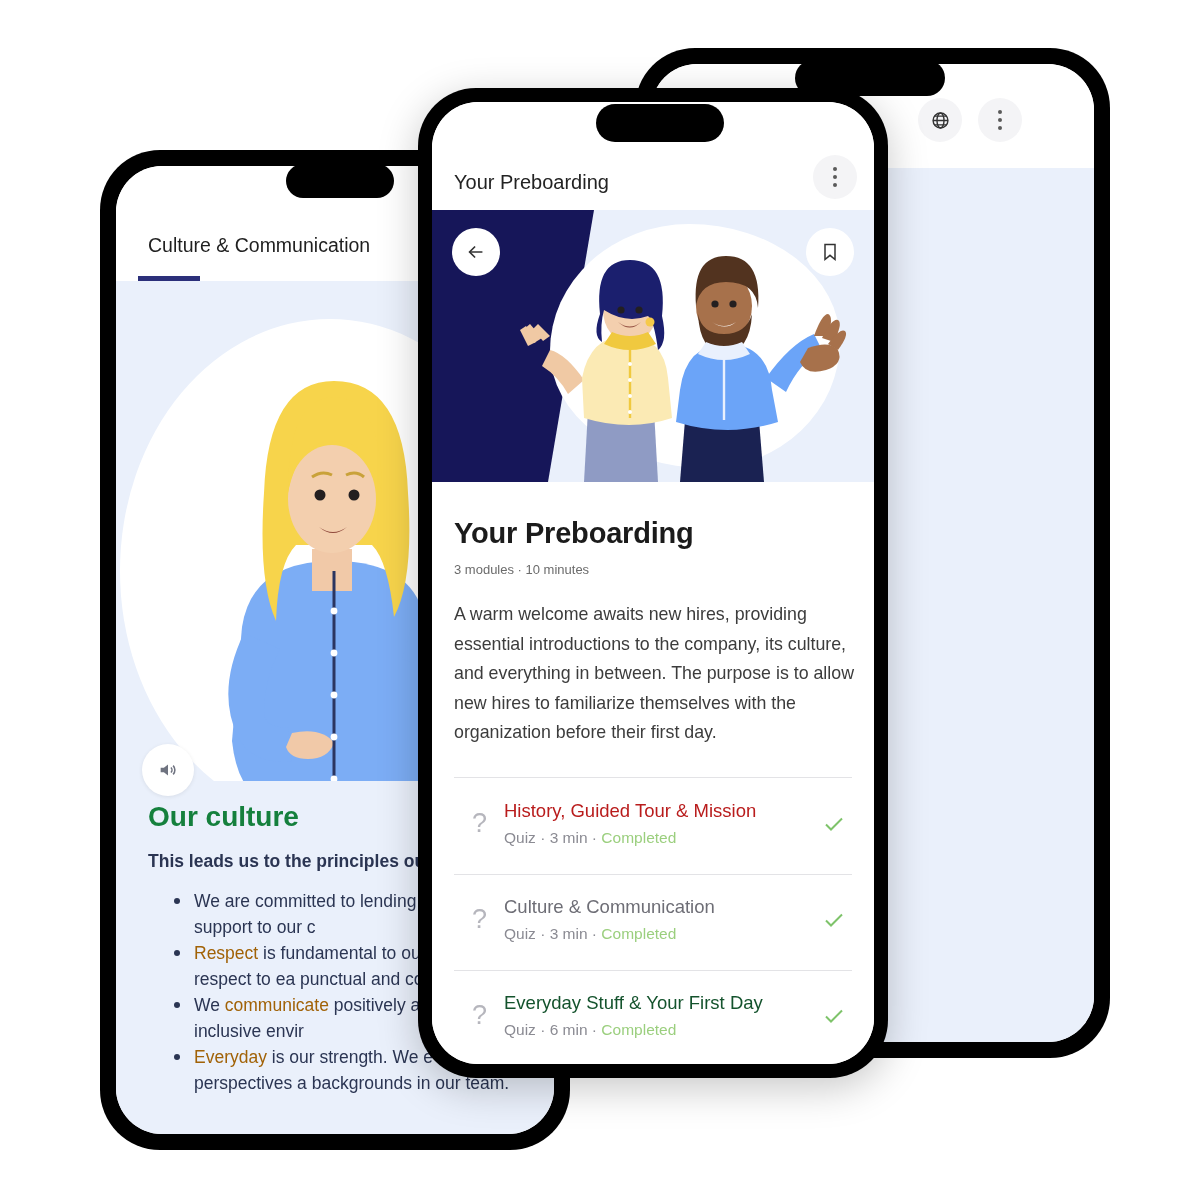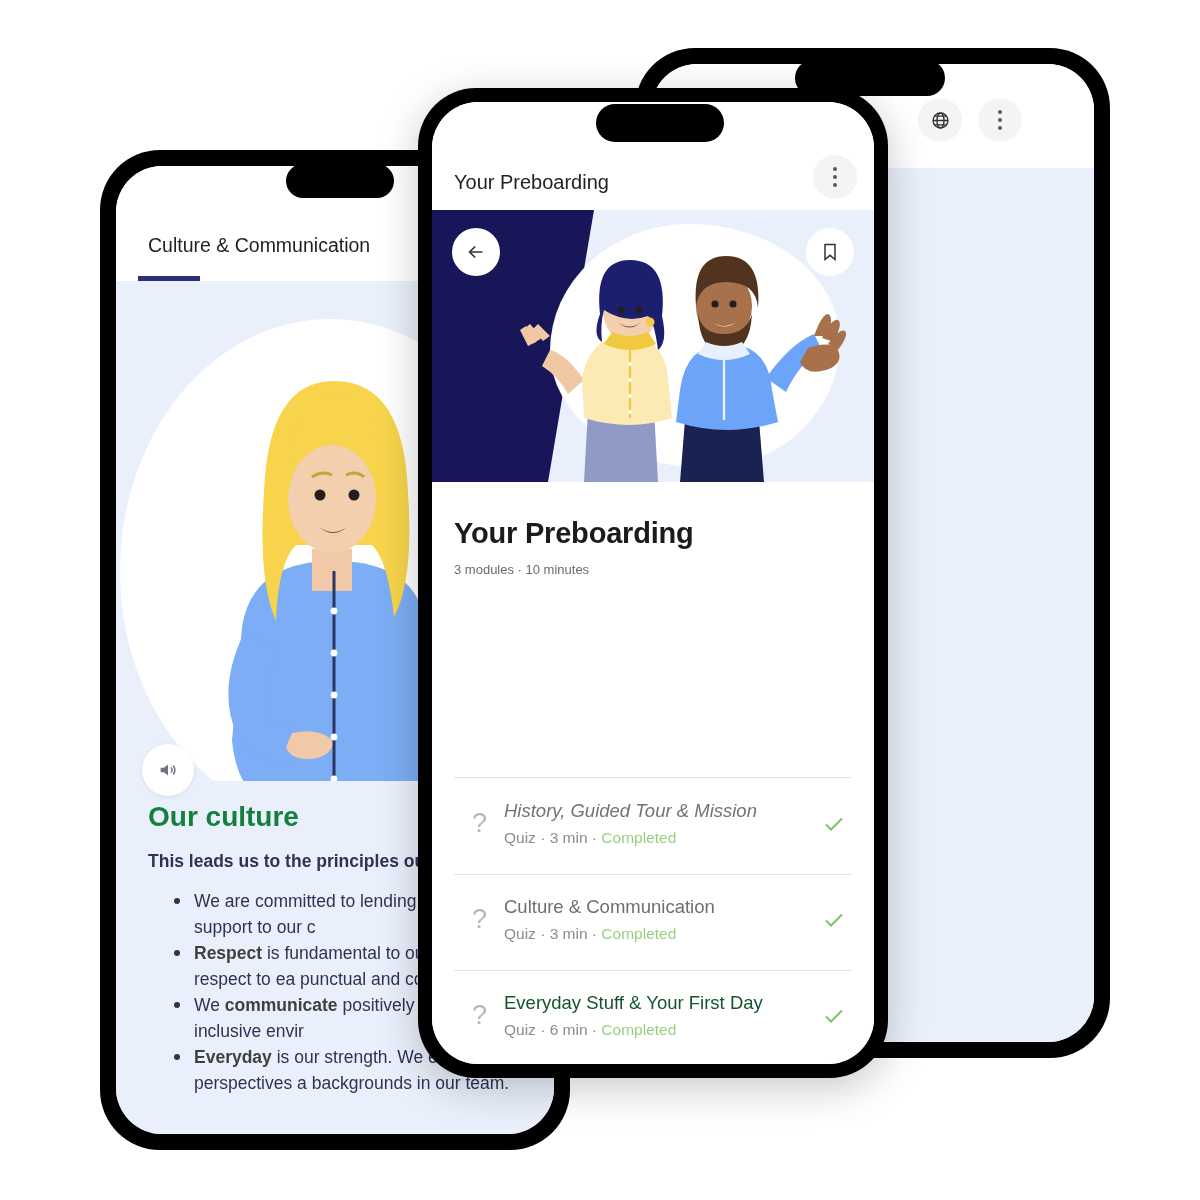--- a/index.html
+++ b/index.html
@@ -38,21 +38,21 @@
   .l-hero{position:absolute;left:0;top:115px;width:438px;height:612px;background:#eaf0fb;overflow:hidden;}
   .l-speaker{position:absolute;left:26px;top:578px;width:52px;height:52px;border-radius:50%;
      background:#fff;display:flex;align-items:center;justify-content:center;
      box-shadow:0 1px 4px rgba(0,0,0,.08);z-index:6;}
   .l-body{position:absolute;left:0;top:615px;width:438px;height:353px;background:#eaf0fb;overflow:hidden;}
   .l-h2{position:absolute;left:32px;top:20px;font-size:28px;font-weight:bold;color:#15803d;}
   .l-lead{position:absolute;left:32px;top:70px;font-size:17.5px;font-weight:bold;color:#2b3553;white-space:nowrap;}
   .l-list{position:absolute;left:52px;top:108px;width:420px;color:#2b3553;font-size:17.5px;line-height:25.5px;}
   .l-li{position:relative;padding-left:26px;margin-bottom:1px;}
   .l-li:before{content:"";position:absolute;left:6px;top:9px;width:6px;height:6px;border-radius:50%;background:#2b3553;}
-  .l-blue{color:#404040;font-weight:bold;}
+  .l-blue{color:#a16207;font-weight:normal;}
 
   
   #phone-center{left:418px;top:88px;width:470px;height:990px;border-radius:58px;
       box-shadow:0 10px 40px rgba(0,0,0,.22);}
   #phone-center .screen{left:14px;top:14px;width:442px;height:962px;border-radius:46px;}
   #phone-center .notch{left:178px;top:16px;width:128px;height:38px;z-index:60;}
   .c-topbar{position:absolute;left:0;top:0;width:442px;height:108px;background:#fff;}
   .c-title{position:absolute;left:22px;top:69px;font-size:20px;color:#232323;}
   .c-hero{position:absolute;left:0;top:108px;width:442px;height:272px;background:#eaf0fb;overflow:hidden;}
   .c-hero-navy{position:absolute;left:0;top:0;width:116px;height:272px;background:#161659;}
@@ -331,26 +331,27 @@
         <div class="c-round-btn" style="right:20px;top:18px;">
           <svg width="20" height="20" viewBox="0 0 24 24" fill="none" stroke="#333" stroke-width="1.8">
             <path d="M6 3h12v18l-6-5-6 5z"></path>
           </svg>
         </div>
       </div>
 
       <div class="c-content">
         <div class="c-h1">Your Preboarding</div>
         <div class="c-meta">3 modules ·  10 minutes</div>
+        <div class="c-desc">A warm welcome awaits new hires, providing essential introductions to the company, its culture, and everything in between. The purpose is to allow new hires to familiarize themselves with the organization before their first day.</div>
 
         <div class="c-divider" style="top:295px;"></div>
 
         <div class="c-mod" style="top:296px;">
           <span class="c-q">?</span>
-          <span class="c-mod-title" style="color:#737373;font-style:italic;">History, Guided Tour &amp; Mission</span>
+          <span class="c-mod-title" style="color:#b91c1c;">History, Guided Tour &amp; Mission</span>
           <span class="c-mod-sub">
             <span>Quiz</span> ·
             <span>3 min</span> ·
             <span class="c-ok">Completed</span>
           </span>
           <span class="c-check">
             <svg width="24" height="24" viewBox="0 0 24 24" fill="none" stroke="#7ec36a" stroke-width="2">
                 <path d="M4 12.5l5 5L20 6.5"></path>
               </svg>
           </span>

